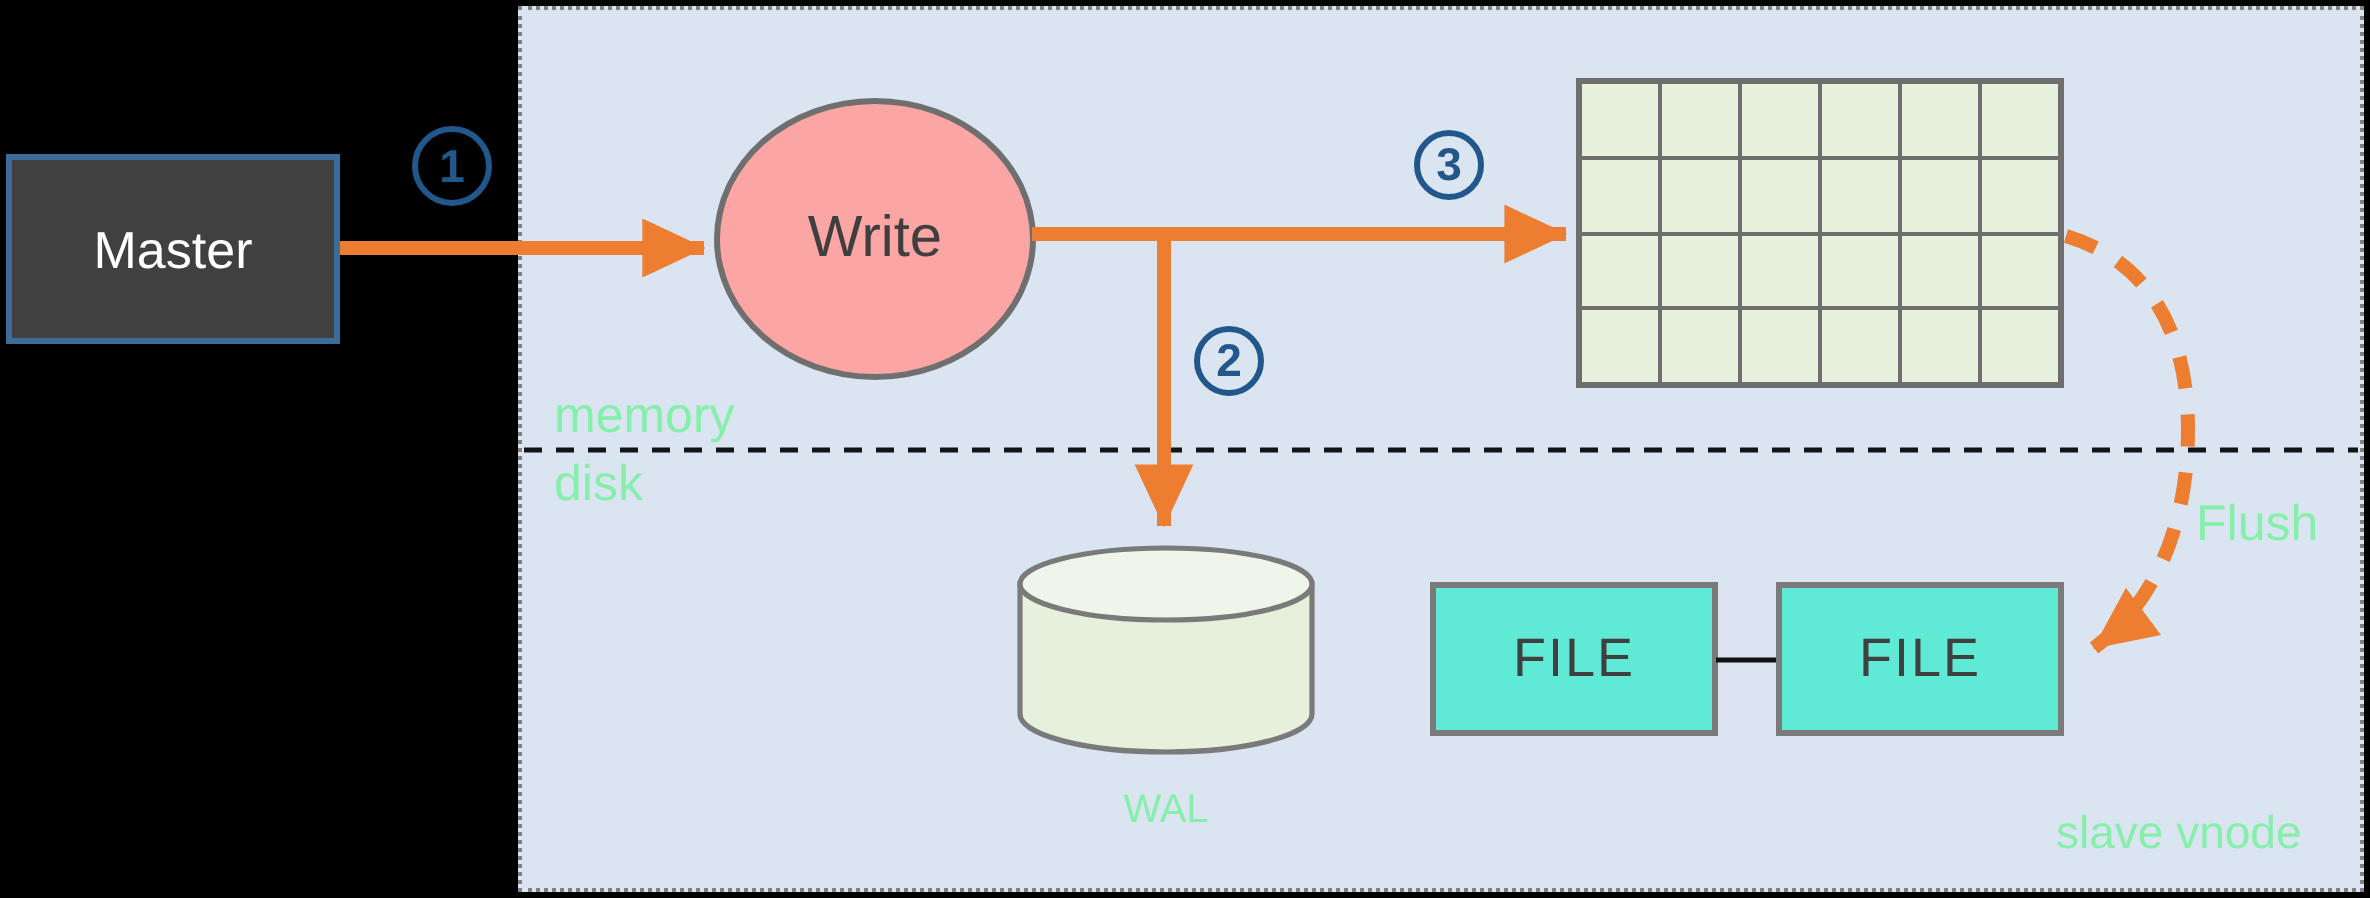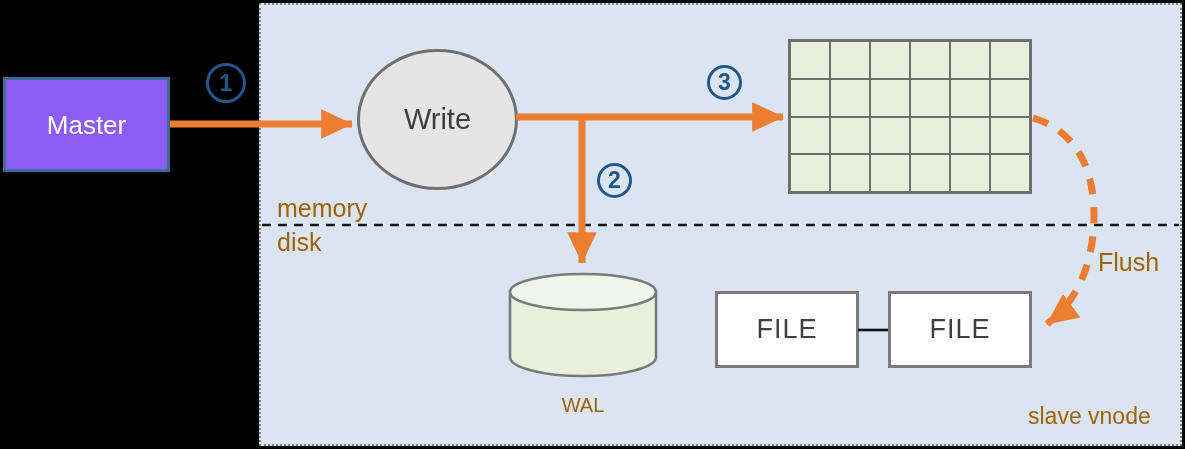--- a/index.html
+++ b/index.html
@@ -10,60 +10,60 @@
   }
   
   .panel{
     position:absolute;left:259px;top:3px;width:923px;height:443px;
     box-sizing:border-box;background:#dbe5f1;border:2px dotted #828282;
     z-index:1;
   }
   
   .master{
     position:absolute;left:3px;top:77px;width:167px;height:95px;
-    box-sizing:border-box;background:#8b5cf6;border:3px solid #3e6c99;
+    box-sizing:border-box;background:#404040;border:3px solid #3e6c99;
     color:#ffffff;font-size:26px;line-height:32px;
     display:flex;flex-direction:column;align-items:center;justify-content:center;
     z-index:3;
   }
   
   .write{
     position:absolute;left:357px;top:49px;width:161px;height:141px;
-    box-sizing:border-box;background:#e5e5e5;border:3px solid #6f6f6f;border-radius:50%;
+    box-sizing:border-box;background:#fca5a5;border:3px solid #6f6f6f;border-radius:50%;
     display:flex;align-items:center;justify-content:center;
     font-size:29px;color:#3f3f3f;z-index:3;
   }
   
   .memtable{
     position:absolute;left:788px;top:39px;width:244px;height:155px;
     box-sizing:border-box;border:2px solid #6e6e6e;background:#e7f0dd;
     display:grid;z-index:3;
   }
   .memtable .cell{border:1px solid #6e6e6e;}
   
   .filebox{
     position:absolute;top:291px;width:144px;height:77px;
-    box-sizing:border-box;background:#ffffff;border:3px solid #7a7a7a;
+    box-sizing:border-box;background:#5eead4;border:3px solid #7a7a7a;
     display:flex;align-items:center;justify-content:center;
     font-size:27px;color:#404040;letter-spacing:1px;z-index:3;
   }
   #file1{left:715px;}
   #file2{left:888px;}
   
   .step{
     position:absolute;box-sizing:border-box;border:3px solid #21578a;border-radius:50%;
     color:#21578a;font-size:23px;font-weight:600;
     display:flex;align-items:center;justify-content:center;
     background:transparent;z-index:6;
   }
   #step1{left:206px;top:63px;width:40px;height:40px;}
   #step2{left:597px;top:163px;width:35px;height:35px;}
   #step3{left:707px;top:65px;width:35px;height:35px;}
   
-  .lbl{position:absolute;color:#a16207;z-index:6;white-space:nowrap;}
+  .lbl{position:absolute;color:#86efac;z-index:6;white-space:nowrap;}
   #lbl-memory{left:277px;top:194px;font-size:25px;}
   #lbl-disk{left:277px;top:228px;font-size:25px;text-align:right;}
   #lbl-wal{left:508px;top:394px;width:150px;text-align:center;font-size:20px;}
   #lbl-flush{left:1098px;top:248px;font-size:25px;}
   #lbl-slave{left:1028px;top:403px;font-size:23px;}
   
   svg.overlay{position:absolute;left:0;top:0;z-index:5;pointer-events:none;}
 </style>
 </head>
 <body>

